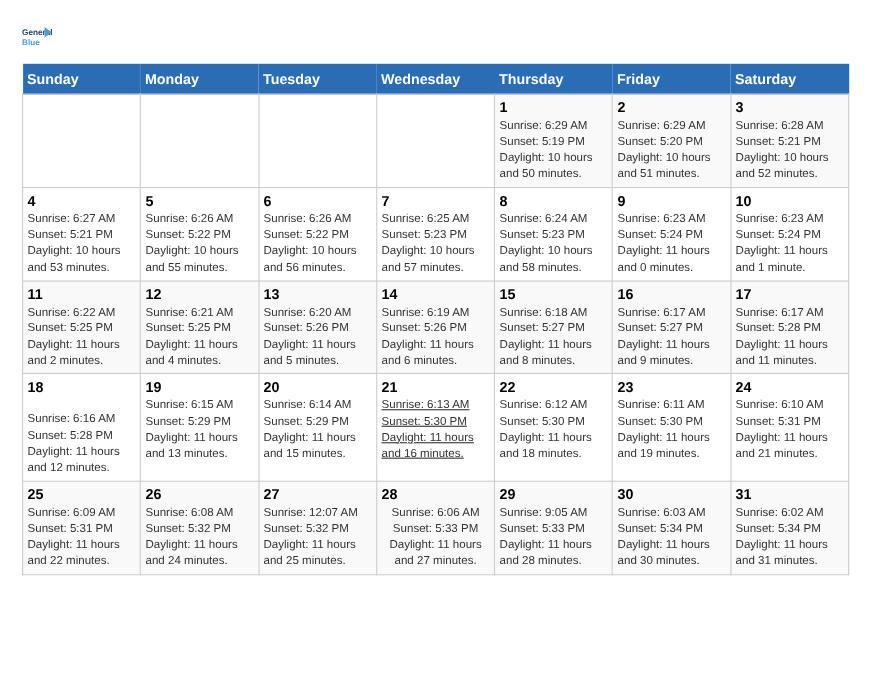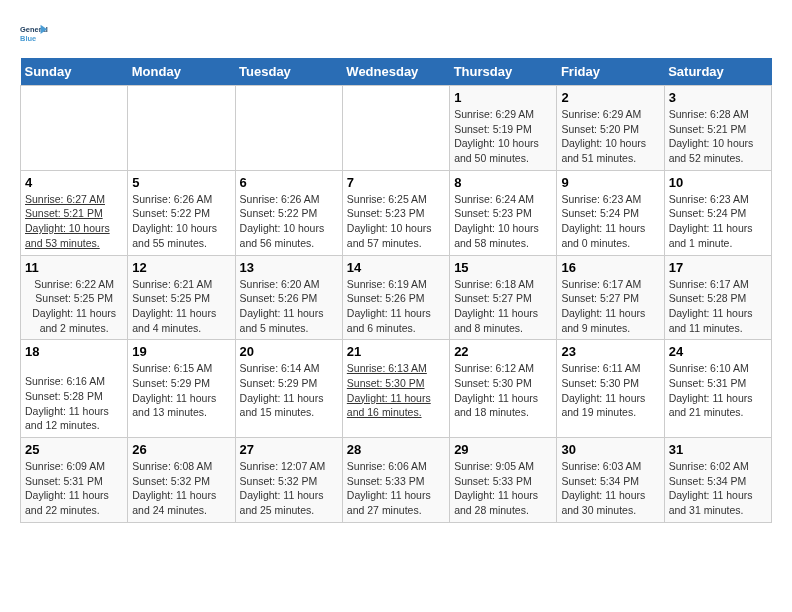--- a/index.html
+++ b/index.html
@@ -130,21 +130,21 @@
           <span class="day-number">3</span>
           <div class="day-info" style="white-space: pre-line;">Sunrise: 6:28 AM
 Sunset: 5:21 PM
 Daylight: 10 hours
 and 52 minutes.</div>
         </td>
       </tr>
       <tr>
         <td>
           <span class="day-number">4</span>
-          <div class="day-info" style="white-space: pre-line; text-decoration: underline;">Sunrise: 6:27 AM
+          <div class="day-info" style="white-space: pre-line;">Sunrise: 6:27 AM
 Sunset: 5:21 PM
 Daylight: 10 hours
 and 53 minutes.</div>
         </td>
         <td>
           <span class="day-number">5</span>
           <div class="day-info" style="white-space: pre-line;">Sunrise: 6:26 AM
 Sunset: 5:22 PM
 Daylight: 10 hours
 and 55 minutes.</div>
@@ -181,21 +181,21 @@
           <span class="day-number">10</span>
           <div class="day-info" style="white-space: pre-line;">Sunrise: 6:23 AM
 Sunset: 5:24 PM
 Daylight: 11 hours
 and 1 minute.</div>
         </td>
       </tr>
       <tr>
         <td>
           <span class="day-number">11</span>
-          <div class="day-info" style="white-space: pre-line; text-align: center;">Sunrise: 6:22 AM
+          <div class="day-info" style="white-space: pre-line;">Sunrise: 6:22 AM
 Sunset: 5:25 PM
 Daylight: 11 hours
 and 2 minutes.</div>
         </td>
         <td>
           <span class="day-number">12</span>
           <div class="day-info" style="white-space: pre-line;">Sunrise: 6:21 AM
 Sunset: 5:25 PM
 Daylight: 11 hours
 and 4 minutes.</div>
@@ -304,21 +304,21 @@
         </td>
         <td>
           <span class="day-number">27</span>
           <div class="day-info" style="white-space: pre-line;">Sunrise: 12:07 AM
 Sunset: 5:32 PM
 Daylight: 11 hours
 and 25 minutes.</div>
         </td>
         <td>
           <span class="day-number">28</span>
-          <div class="day-info" style="white-space: pre-line;">Sunrise: 6:06 AM
+          <div class="day-info" style="white-space: pre-line; text-align: center;">Sunrise: 6:06 AM
 Sunset: 5:33 PM
 Daylight: 11 hours
 and 27 minutes.</div>
         </td>
         <td>
           <span class="day-number">29</span>
           <div class="day-info" style="white-space: pre-line;">Sunrise: 9:05 AM
 Sunset: 5:33 PM
 Daylight: 11 hours
 and 28 minutes.</div>

